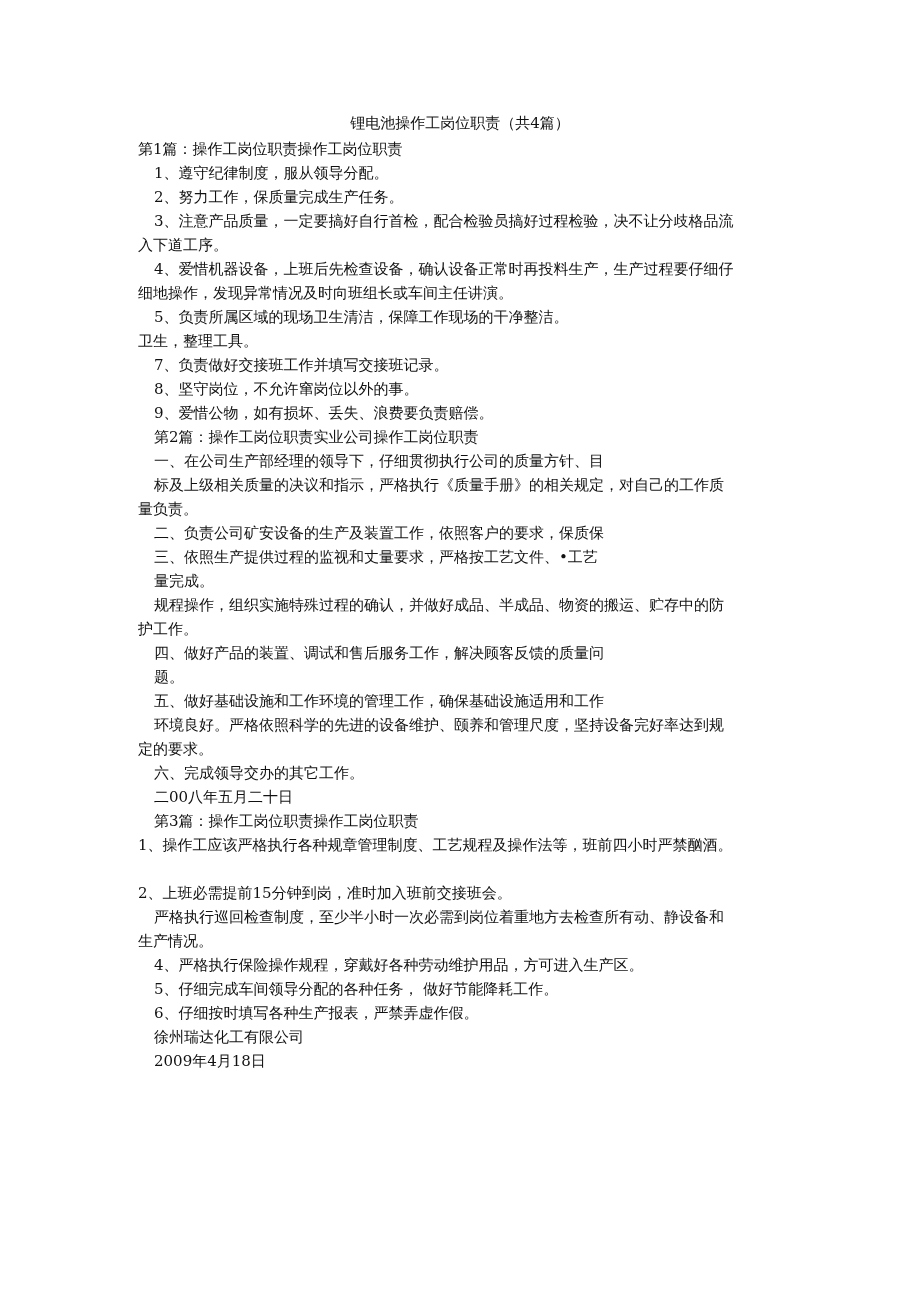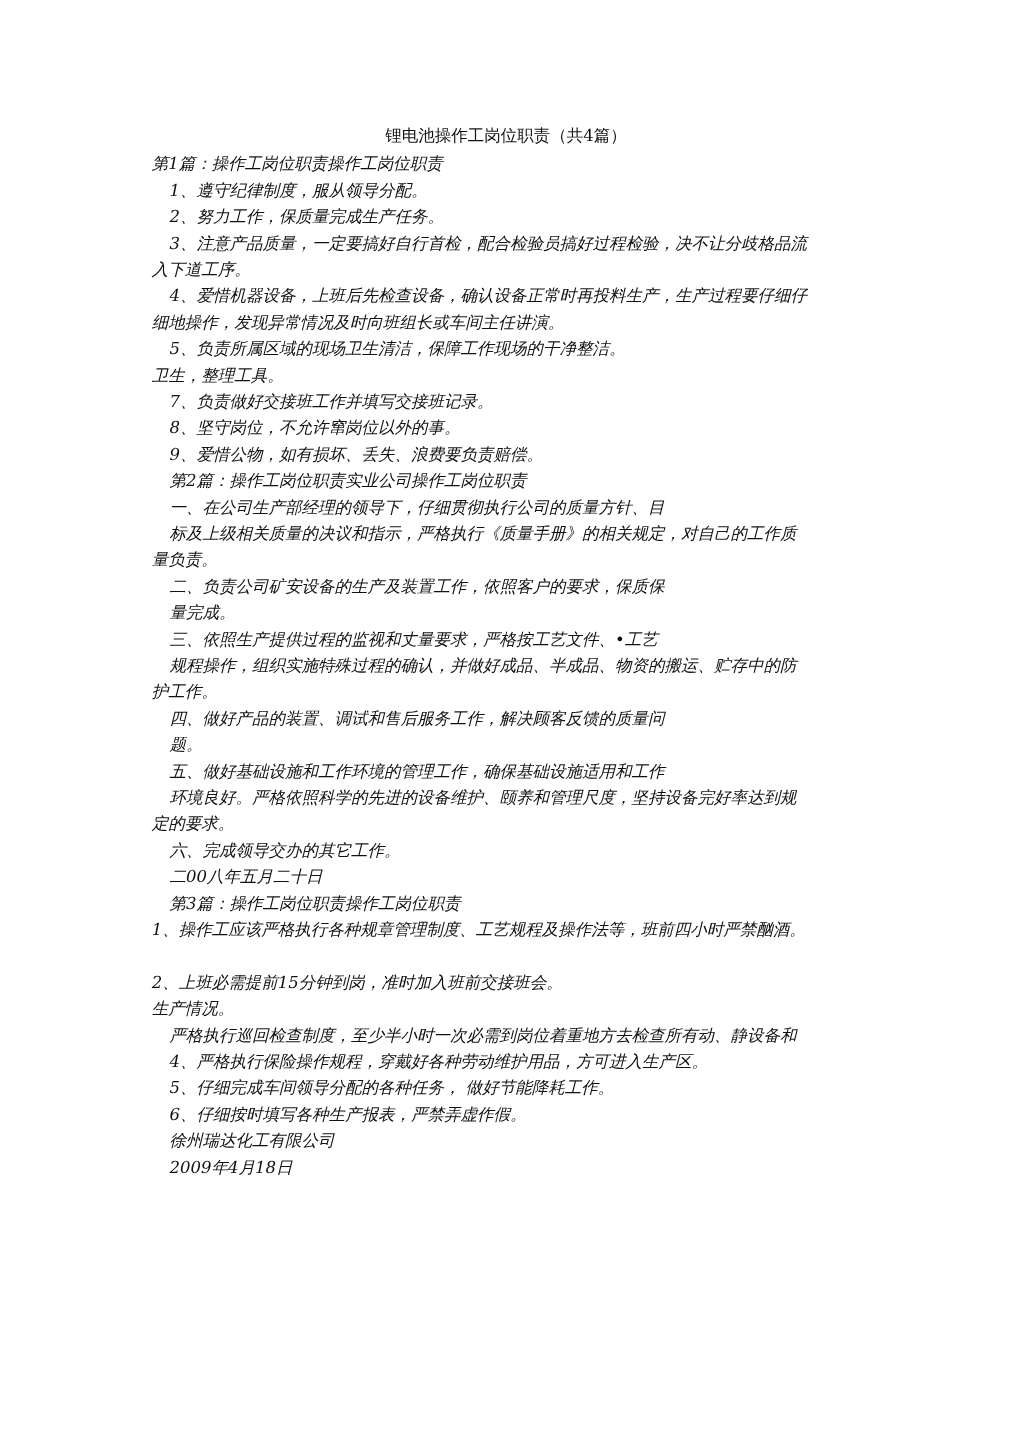--- a/index.html
+++ b/index.html
@@ -2,21 +2,21 @@
 <html><head>
 <meta charset="utf-8">
 <style>
   html, body { margin: 0; padding: 0; background: #ffffff; }
   body { width: 920px; height: 1302px; position: relative; overflow: hidden;
          font-family: "DejaVu Serif", "Liberation Serif", serif; color: #111; }
   .page { position: absolute; left: 0; top: 0; width: 920px; height: 1302px; }
   .title { position: absolute; top: 113px; left: 0; width: 920px; text-align: center;
            font-size: 15px; line-height: 20px; }
   .body { position: absolute; top: 137px; left: 138px; width: 660px; }
-  .ln { font-size: 15px; line-height: 24px; height: 24px; white-space: nowrap; font-style: italic; }
+  .ln { font-size: 15px; line-height: 24px; height: 24px; white-space: nowrap; }
   .i1 { padding-left: 16px; }
   .i0 { padding-left: 0; }
 </style>
 </head>
 <body>
 
 <div class="page">
   <div class="title">锂电池操作工岗位职责（共4篇）</div>
   <div class="body" id="doc-body">
       <div class="ln i0">第1篇：操作工岗位职责操作工岗位职责</div>
@@ -29,36 +29,36 @@
       <div class="ln i1">5、负责所属区域的现场卫生清洁，保障工作现场的干净整洁。</div>
       <div class="ln i0">卫生，整理工具。</div>
       <div class="ln i1">7、负责做好交接班工作并填写交接班记录。</div>
       <div class="ln i1">8、坚守岗位，不允许窜岗位以外的事。</div>
       <div class="ln i1">9、爱惜公物，如有损坏、丢失、浪费要负责赔偿。</div>
       <div class="ln i1">第2篇：操作工岗位职责实业公司操作工岗位职责</div>
       <div class="ln i1">一、在公司生产部经理的领导下，仔细贯彻执行公司的质量方针、目</div>
       <div class="ln i1">标及上级相关质量的决议和指示，严格执行《质量手册》的相关规定，对自己的工作质</div>
       <div class="ln i0">量负责。</div>
       <div class="ln i1">二、负责公司矿安设备的生产及装置工作，依照客户的要求，保质保</div>
+      <div class="ln i1">三、依照生产提供过程的监视和丈量要求，严格按工艺文件、•工艺</div>
       <div class="ln i1">量完成。</div>
-      <div class="ln i1">三、依照生产提供过程的监视和丈量要求，严格按工艺文件、•工艺</div>
       <div class="ln i1">规程操作，组织实施特殊过程的确认，并做好成品、半成品、物资的搬运、贮存中的防</div>
       <div class="ln i0">护工作。</div>
       <div class="ln i1">四、做好产品的装置、调试和售后服务工作，解决顾客反馈的质量问</div>
       <div class="ln i1">题。</div>
       <div class="ln i1">五、做好基础设施和工作环境的管理工作，确保基础设施适用和工作</div>
       <div class="ln i1">环境良好。严格依照科学的先进的设备维护、颐养和管理尺度，坚持设备完好率达到规</div>
       <div class="ln i0">定的要求。</div>
       <div class="ln i1">六、完成领导交办的其它工作。</div>
       <div class="ln i1">二00八年五月二十日</div>
       <div class="ln i1">第3篇：操作工岗位职责操作工岗位职责</div>
       <div class="ln i0">1、操作工应该严格执行各种规章管理制度、工艺规程及操作法等，班前四小时严禁酗酒。</div>
       <div class="ln i0"></div>
       <div class="ln i0">2、上班必需提前15分钟到岗，准时加入班前交接班会。</div>
+      <div class="ln i1">严格执行巡回检查制度，至少半小时一次必需到岗位着重地方去检查所有动、静设备和</div>
       <div class="ln i0">生产情况。</div>
-      <div class="ln i1">严格执行巡回检查制度，至少半小时一次必需到岗位着重地方去检查所有动、静设备和</div>
       <div class="ln i1">4、严格执行保险操作规程，穿戴好各种劳动维护用品，方可进入生产区。</div>
       <div class="ln i1">5、仔细完成车间领导分配的各种任务， 做好节能降耗工作。</div>
       <div class="ln i1">6、仔细按时填写各种生产报表，严禁弄虚作假。</div>
       <div class="ln i1">徐州瑞达化工有限公司</div>
       <div class="ln i1">2009年4月18日</div>
     </div>
 </div>
 
 </body></html>

